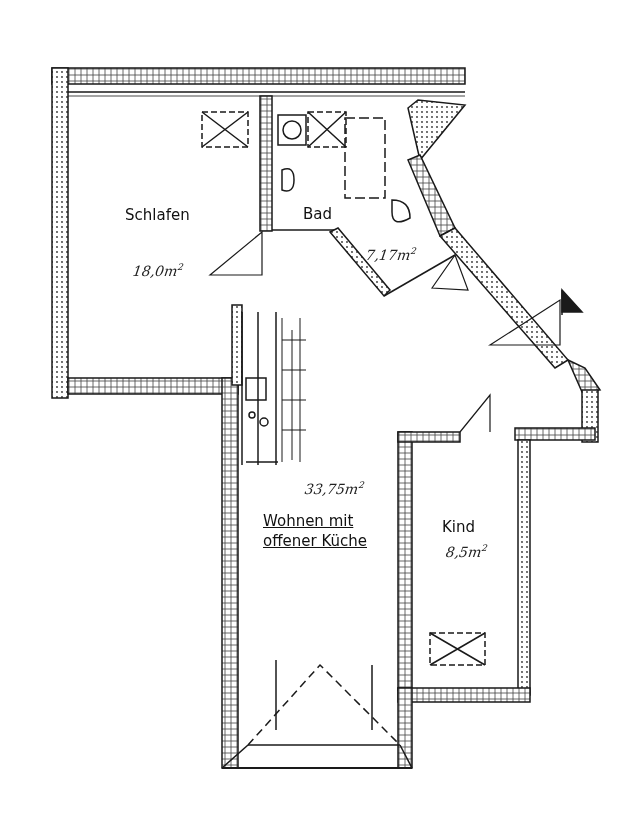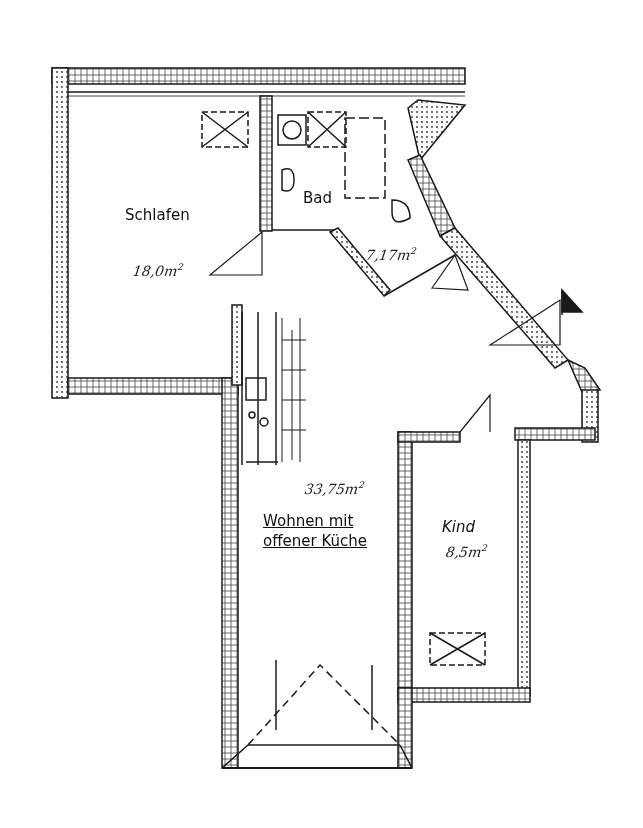--- a/index.html
+++ b/index.html
@@ -117,23 +117,23 @@
     <g>
       <line x1="562" y1="290" x2="562" y2="315"></line>
       <polygon points="562,290 582,312 562,312" fill="#1a1a1a"></polygon>
     </g>
   </g>
 </svg>
 
 <div class="label" style="left:125px; top:206px;">Schlafen</div>
 <div class="area" style="left:133px; top:262px;"><span>18,0</span><span>m</span><sup>2</sup></div>
 
-<div class="label" style="left:303px; top:189px;">Bad</div>
+<div class="label" style="left:303px; top:205px;">Bad</div>
 <div class="area" style="left:366px; top:246px;"><span>7,17</span><span>m</span><sup>2</sup></div>
 
 <div class="area" style="left:305px; top:480px;"><span>33,75</span><span>m</span><sup>2</sup></div>
 <div class="label" style="left:263px; top:512px;text-decoration:underline;">
   <div>Wohnen mit</div>
   <div>offener Küche</div>
 </div>
 
-<div class="label" style="left:442px; top:518px;font-style:italic;">Kind</div>
+<div class="label" style="left:442px; top:518px;">Kind</div>
 <div class="area" style="left:446px; top:543px;"><span>8,5</span><span>m</span><sup>2</sup></div>
 
 </body></html>

